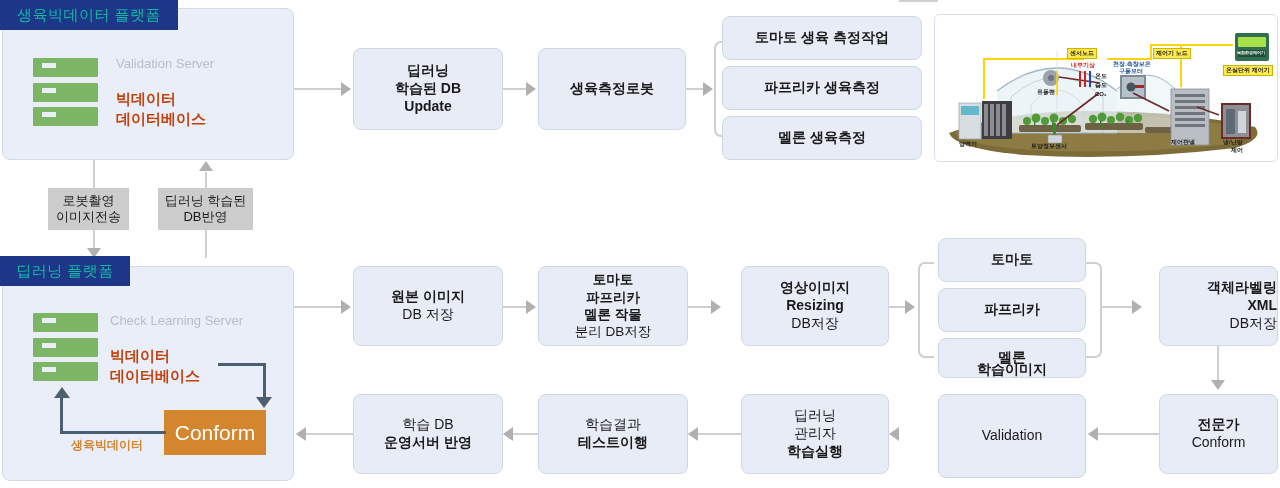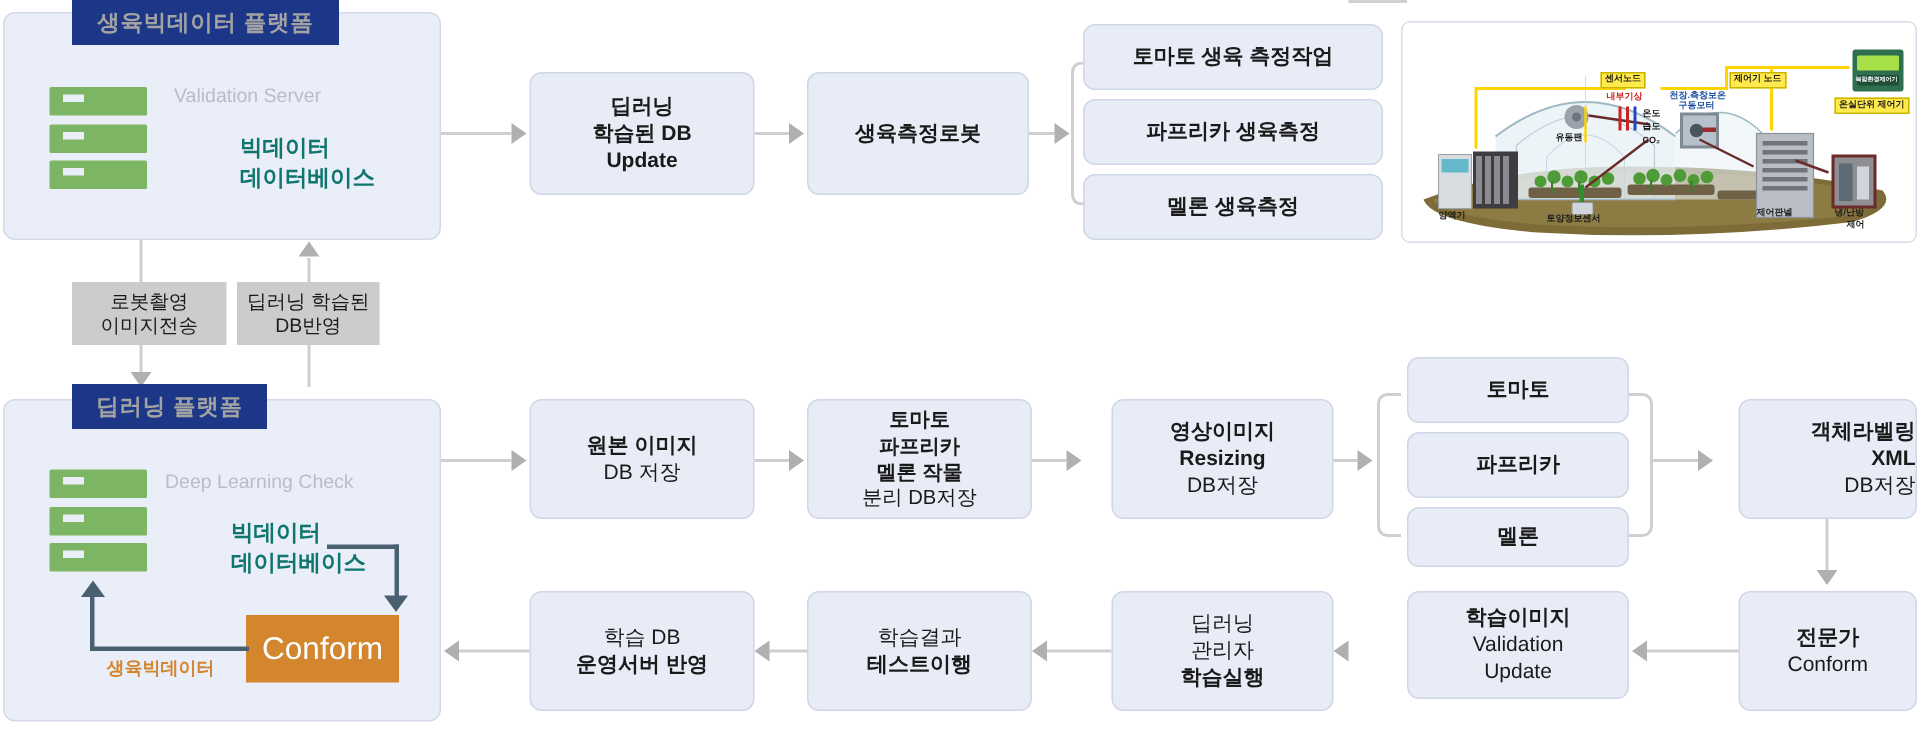--- a/index.html
+++ b/index.html
@@ -2,22 +2,22 @@
 <html><head>
 <meta charset="utf-8">
 <style>
   html,body{margin:0;padding:0;background:#ffffff;}
   body{width:1280px;height:488px;position:relative;overflow:hidden;
        font-family:"Liberation Sans","DejaVu Sans",sans-serif;color:#1a1a1a;}
   .abs{position:absolute;box-sizing:border-box;}
 
   
   .panel{background:#eaeef8;border:1px solid #d3d9e8;border-radius:8px;}
-  .panel-header{background:#1c3787;color:#a3a3a3;font-weight:bold;
-      display:flex;align-items:center;justify-content:center;letter-spacing:.5px;margin-left:48px;}
+  .panel-header{background:#1c3787;color:#14b8a6;font-weight:normal;
+      display:flex;align-items:center;justify-content:center;letter-spacing:.5px;}
 
   
   .pbox{background:#e8ecf7;border:1px solid #cfd6e6;border-radius:8px;
       display:flex;flex-direction:column;align-items:center;justify-content:center;
       text-align:center;line-height:1.28;}
   .pbox .b{font-weight:bold;}
   .pbox .n{font-weight:normal;}
 
   
   .gbox{background:#cccccc;color:#1a1a1a;display:flex;align-items:center;
@@ -31,21 +31,21 @@
   .ar-d{width:0;height:0;border-left:7px solid transparent;border-right:7px solid transparent;border-top:10px solid #b0b0b0;}
   .ar-u{width:0;height:0;border-left:7px solid transparent;border-right:7px solid transparent;border-bottom:10px solid #b0b0b0;}
   .bracket{border:2px solid #cfcfcf;border-right:none;border-radius:7px 0 0 7px;}
 
   
   .srv{display:flex;flex-direction:column;justify-content:space-between;}
   .srv-u{background:#7cb563;border-radius:1px;position:relative;}
   .srv-u::before{content:"";position:absolute;left:14%;top:28%;width:22%;height:26%;background:#eaeef8;}
 
   .srv-label-s{color:#b9bdc6;line-height:1.18;}
-  .srv-label-b{font-weight:bold;line-height:1.22;color:#0f766e;margin-left:44px;}
+  .srv-label-b{font-weight:bold;line-height:1.22;color:#c2410c;}
 
   
   .training{background:#d4862f;color:#ffffff;display:flex;align-items:center;
       justify-content:center;font-size:21px;}
   .dline{background:#4a6070;}
   .d-ar-d{width:0;height:0;border-left:8px solid transparent;border-right:8px solid transparent;border-top:11px solid #4a6070;}
   .d-ar-u{width:0;height:0;border-left:8px solid transparent;border-right:8px solid transparent;border-bottom:11px solid #4a6070;}
   .feedback-label{color:#d4862f;font-weight:bold;font-size:12px;}
 
   
@@ -64,21 +64,21 @@
 <div class="abs srv" style="left:33px;top:58px;width:65px;height:68px;">
   <div class="srv-u" style="height:19px;"></div>
   <div class="srv-u" style="height:19px;"></div>
   <div class="srv-u" style="height:19px;"></div>
 </div>
 <div class="abs srv-label-s" style="left:116px;top:56px;width:150px;font-size:13px;">Validation Server</div>
 <div class="abs srv-label-b" style="left:116px;top:90px;width:160px;font-size:15px;">빅데이터</div>
 <div class="abs srv-label-b" style="left:116px;top:110px;width:170px;font-size:15px;">데이터베이스</div>
 
 <div class="abs vline" style="left:93px;top:160px;height:34px;"></div>
-<div class="abs gbox" style="left:48px;top:188px;width:103px;height:42px;">
+<div class="abs gbox" style="left:48px;top:188px;width:81px;height:42px;">
   <div>
     <div>로봇촬영</div>
     <div>이미지전송</div>
   </div>
 </div>
 <div class="abs vline" style="left:93px;top:230px;height:20px;"></div>
 <div class="abs ar-d" style="left:87px;top:248px;"></div>
 
 <div class="abs vline" style="left:205px;top:230px;height:28px;"></div>
 <div class="abs gbox" style="left:158px;top:188px;width:95px;height:42px;">
@@ -91,21 +91,21 @@
 <div class="abs ar-u" style="left:199px;top:161px;"></div>
 
 <div class="abs panel" style="left:2px;top:266px;width:292px;height:215px;"></div>
 <div class="abs panel-header" style="left:0px;top:256px;width:130px;height:30px;font-size:15px;">딥러닝 플랫폼</div>
 
 <div class="abs srv" style="left:33px;top:313px;width:65px;height:68px;">
   <div class="srv-u" style="height:19px;"></div>
   <div class="srv-u" style="height:19px;"></div>
   <div class="srv-u" style="height:19px;"></div>
 </div>
-<div class="abs srv-label-s" style="left:110px;top:313px;width:170px;font-size:13px;">Deep Learning Check</div>
+<div class="abs srv-label-s" style="left:110px;top:313px;width:170px;font-size:13px;">Check Learning Server</div>
 <div class="abs srv-label-b" style="left:110px;top:347px;width:160px;font-size:15px;">빅데이터</div>
 <div class="abs srv-label-b" style="left:110px;top:367px;width:170px;font-size:15px;">데이터베이스</div>
 
 <div class="abs dline" style="left:218px;top:363px;width:48px;height:3px;"></div>
 <div class="abs dline" style="left:218px;top:363px;width:3px;height:0px;"></div>
 <div class="abs dline" style="left:263px;top:363px;width:3px;height:36px;"></div>
 <div class="abs d-ar-d" style="left:256px;top:397px;"></div>
 
 <div class="abs training" style="left:164px;top:410px;width:102px;height:45px;">Conform</div>
 
@@ -321,21 +321,21 @@
 <div class="abs ar-d" style="left:1211px;top:380px;"></div>
 
 <div class="abs pbox" style="left:1159px;top:394px;width:119px;height:80px;font-size:14px;">
   <div class="b">전문가</div>
   <div class="n">Conform</div>
 </div>
 
 <div class="abs hline" style="left:1098px;top:433px;width:61px;"></div>
 <div class="abs ar-l" style="left:1088px;top:427px;"></div>
 
-<div class="abs pbox" style="left:938px;top:394px;width:148px;height:72px;font-size:14px;">
+<div class="abs pbox" style="left:938px;top:394px;width:148px;height:84px;font-size:14px;gap:48px;">
   <div class="b">학습이미지</div>
   <div class="n">Validation</div>
   <div class="n">Update</div>
 </div>
 
 <div class="abs hline" style="left:899px;top:433width:39px;width:39px;"></div>
 <div class="abs ar-l" style="left:889px;top:427px;"></div>
 
 <div class="abs pbox" style="left:741px;top:394px;width:148px;height:80px;font-size:14px;">
   <div class="n">딥러닝</div>

